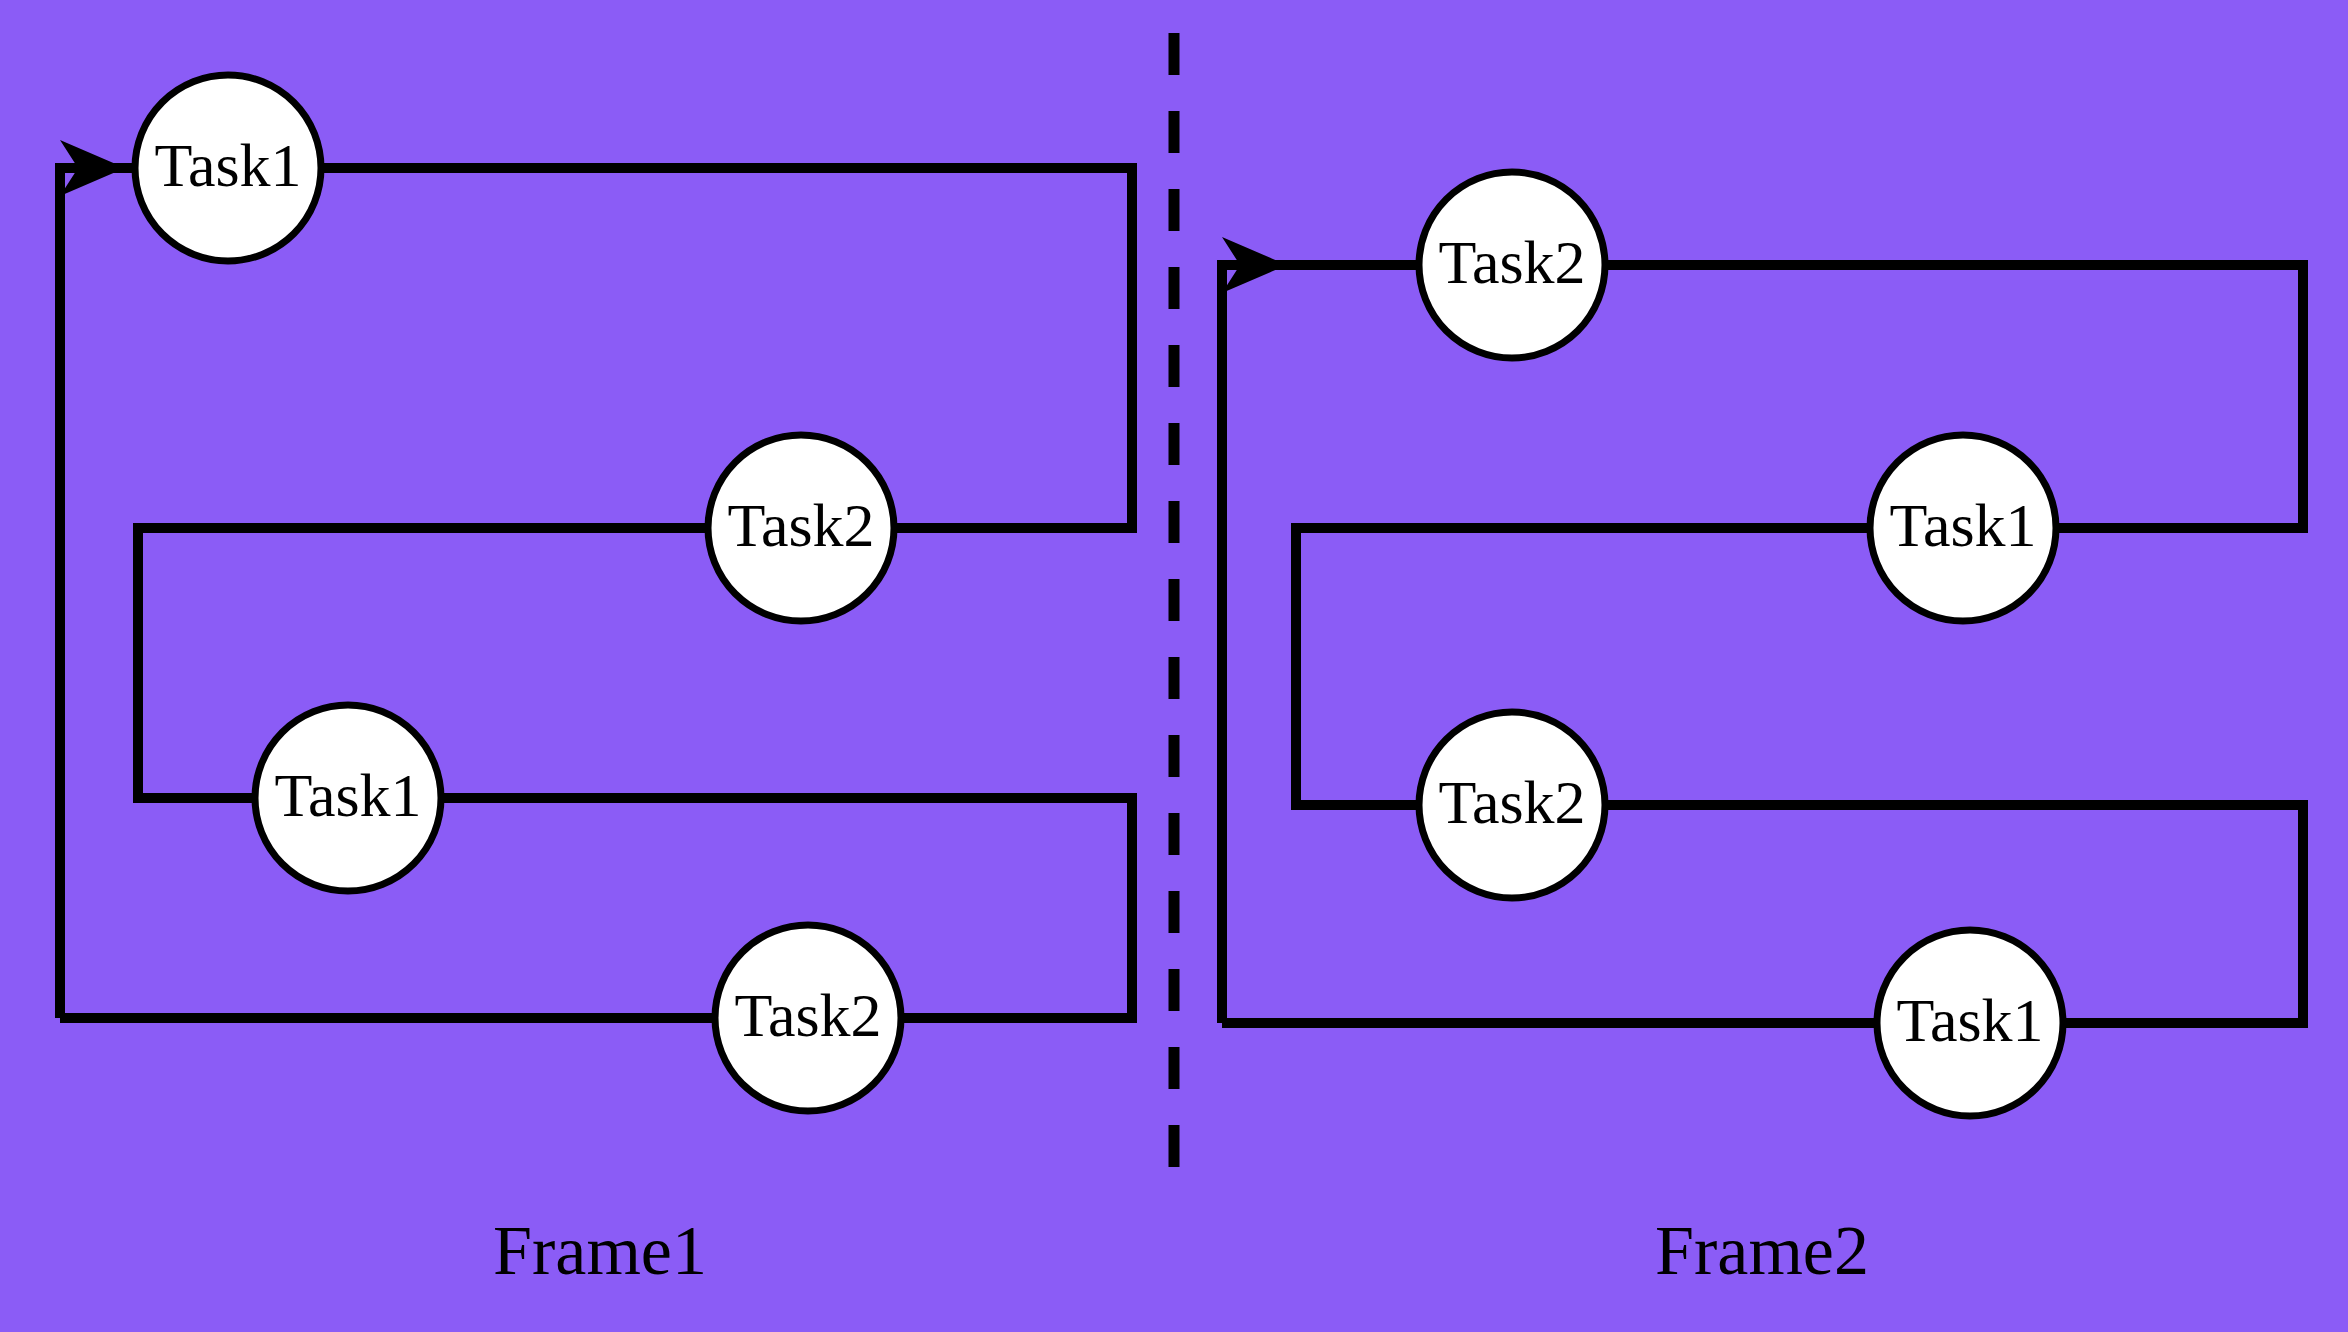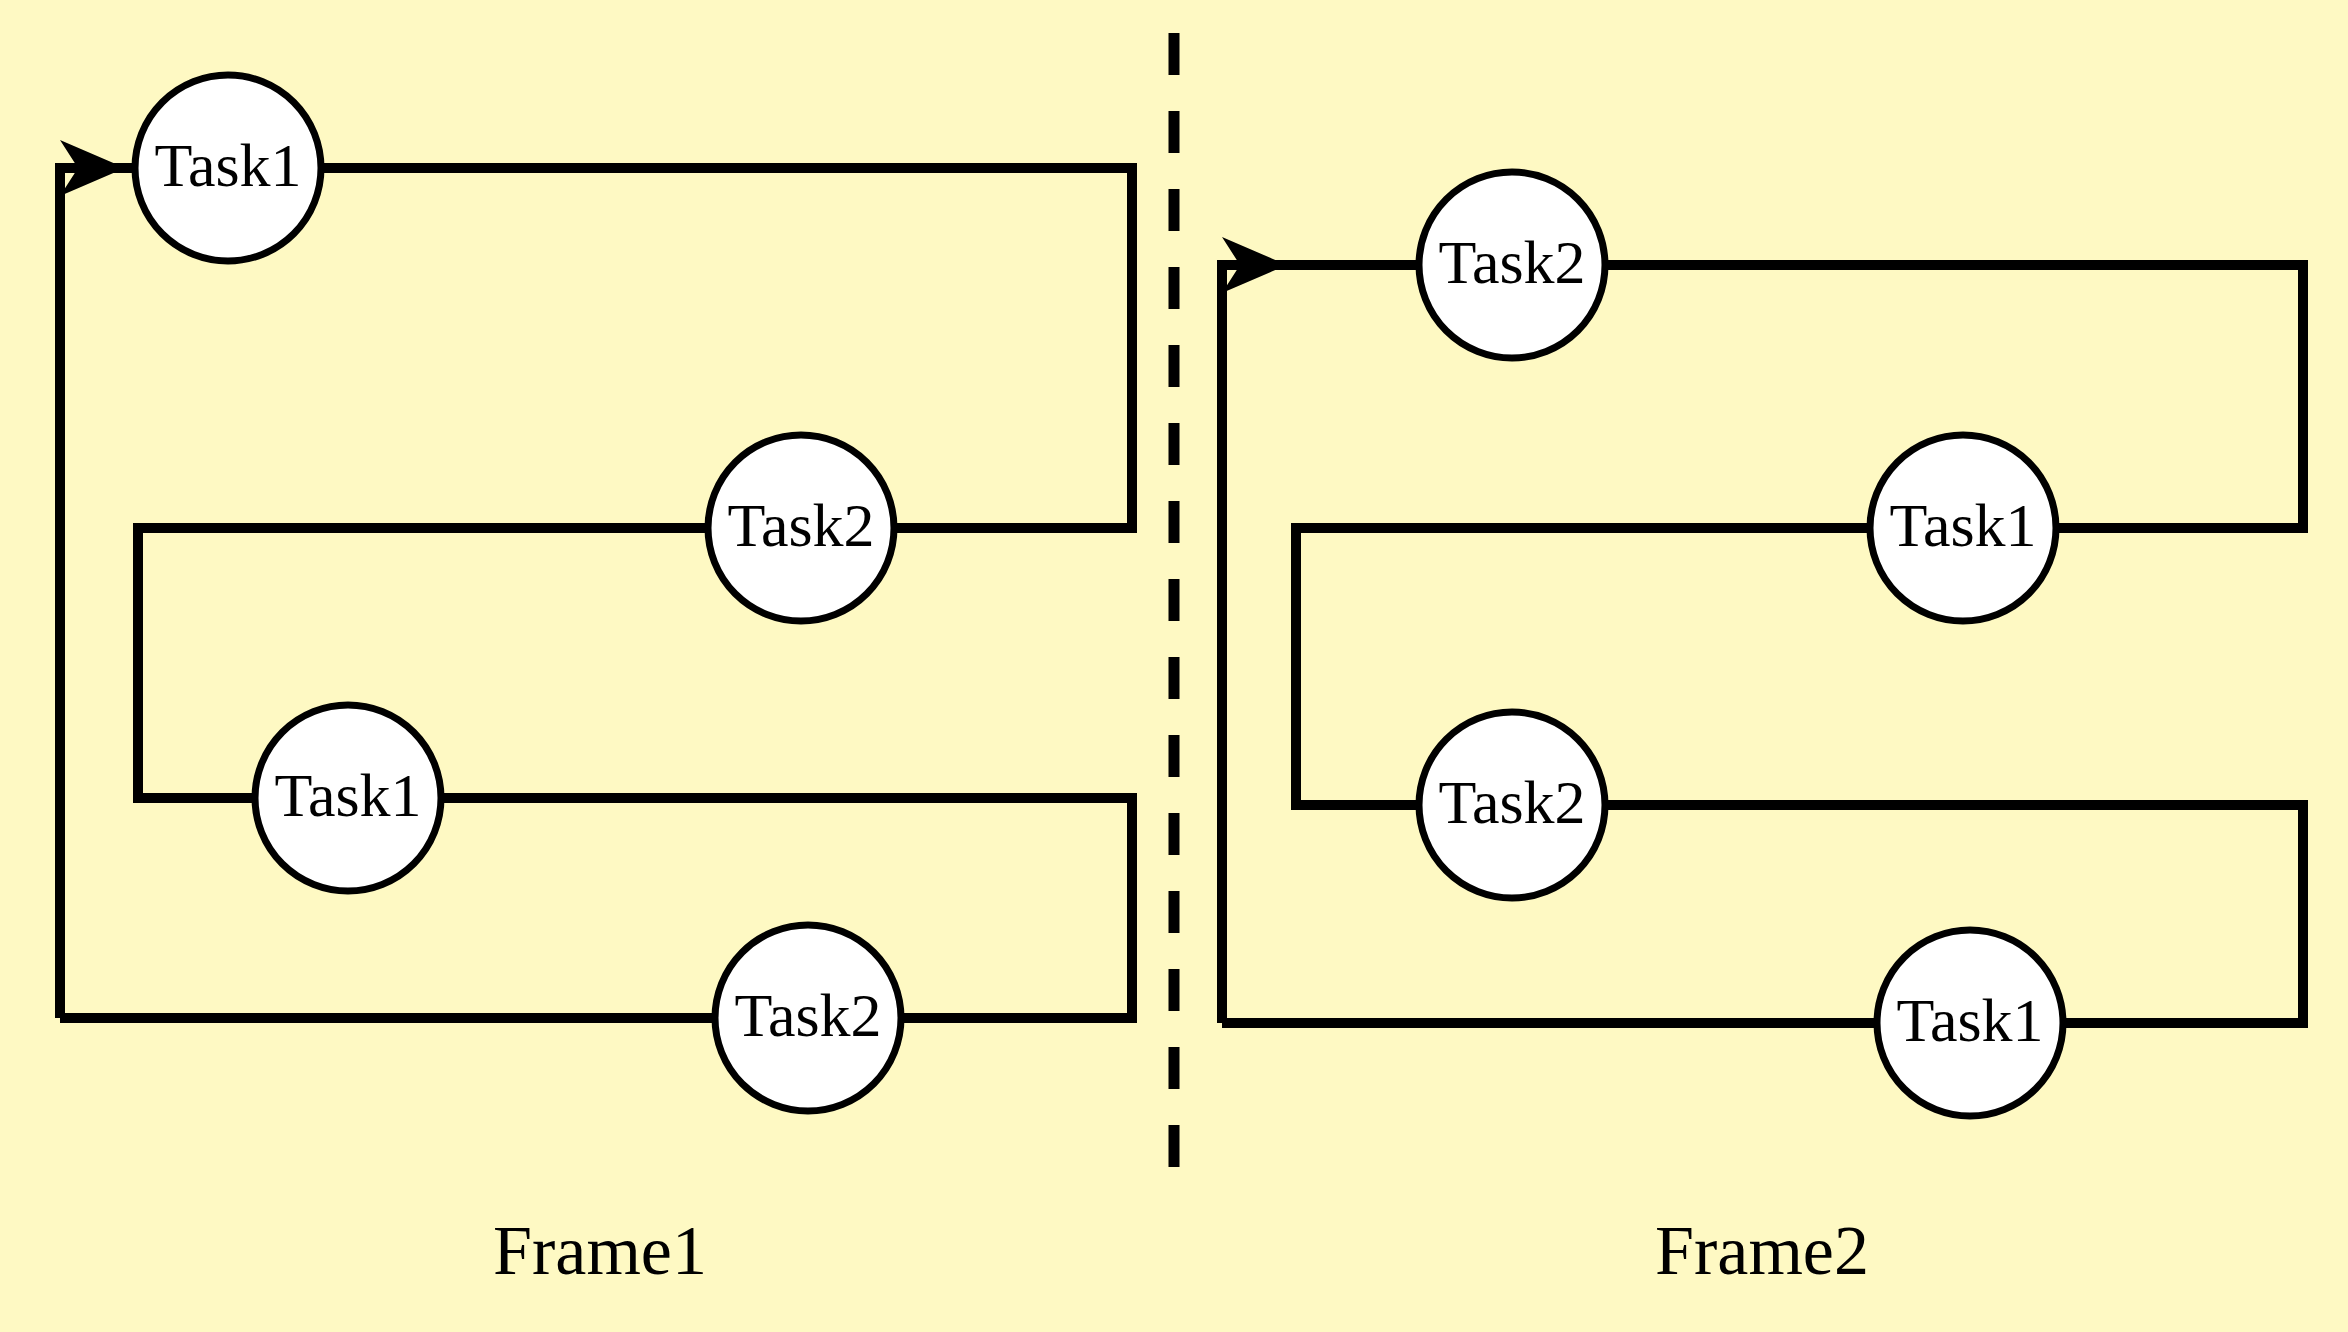--- a/index.html
+++ b/index.html
@@ -4,21 +4,21 @@
 <style>
   html, body {
     margin: 0;
     padding: 0;
     background: #ffffff;
   }
   #root {
     position: relative;
     width: 2348px;
     height: 1332px;
-    background: #fef9c3;
+    background: #8b5cf6;
     overflow: hidden;
     font-family: "Liberation Serif", "DejaVu Serif", serif;
   }
   svg.diagram {
     position: absolute;
     left: 0;
     top: 0;
     width: 2348px;
     height: 1332px;
     display: block;

